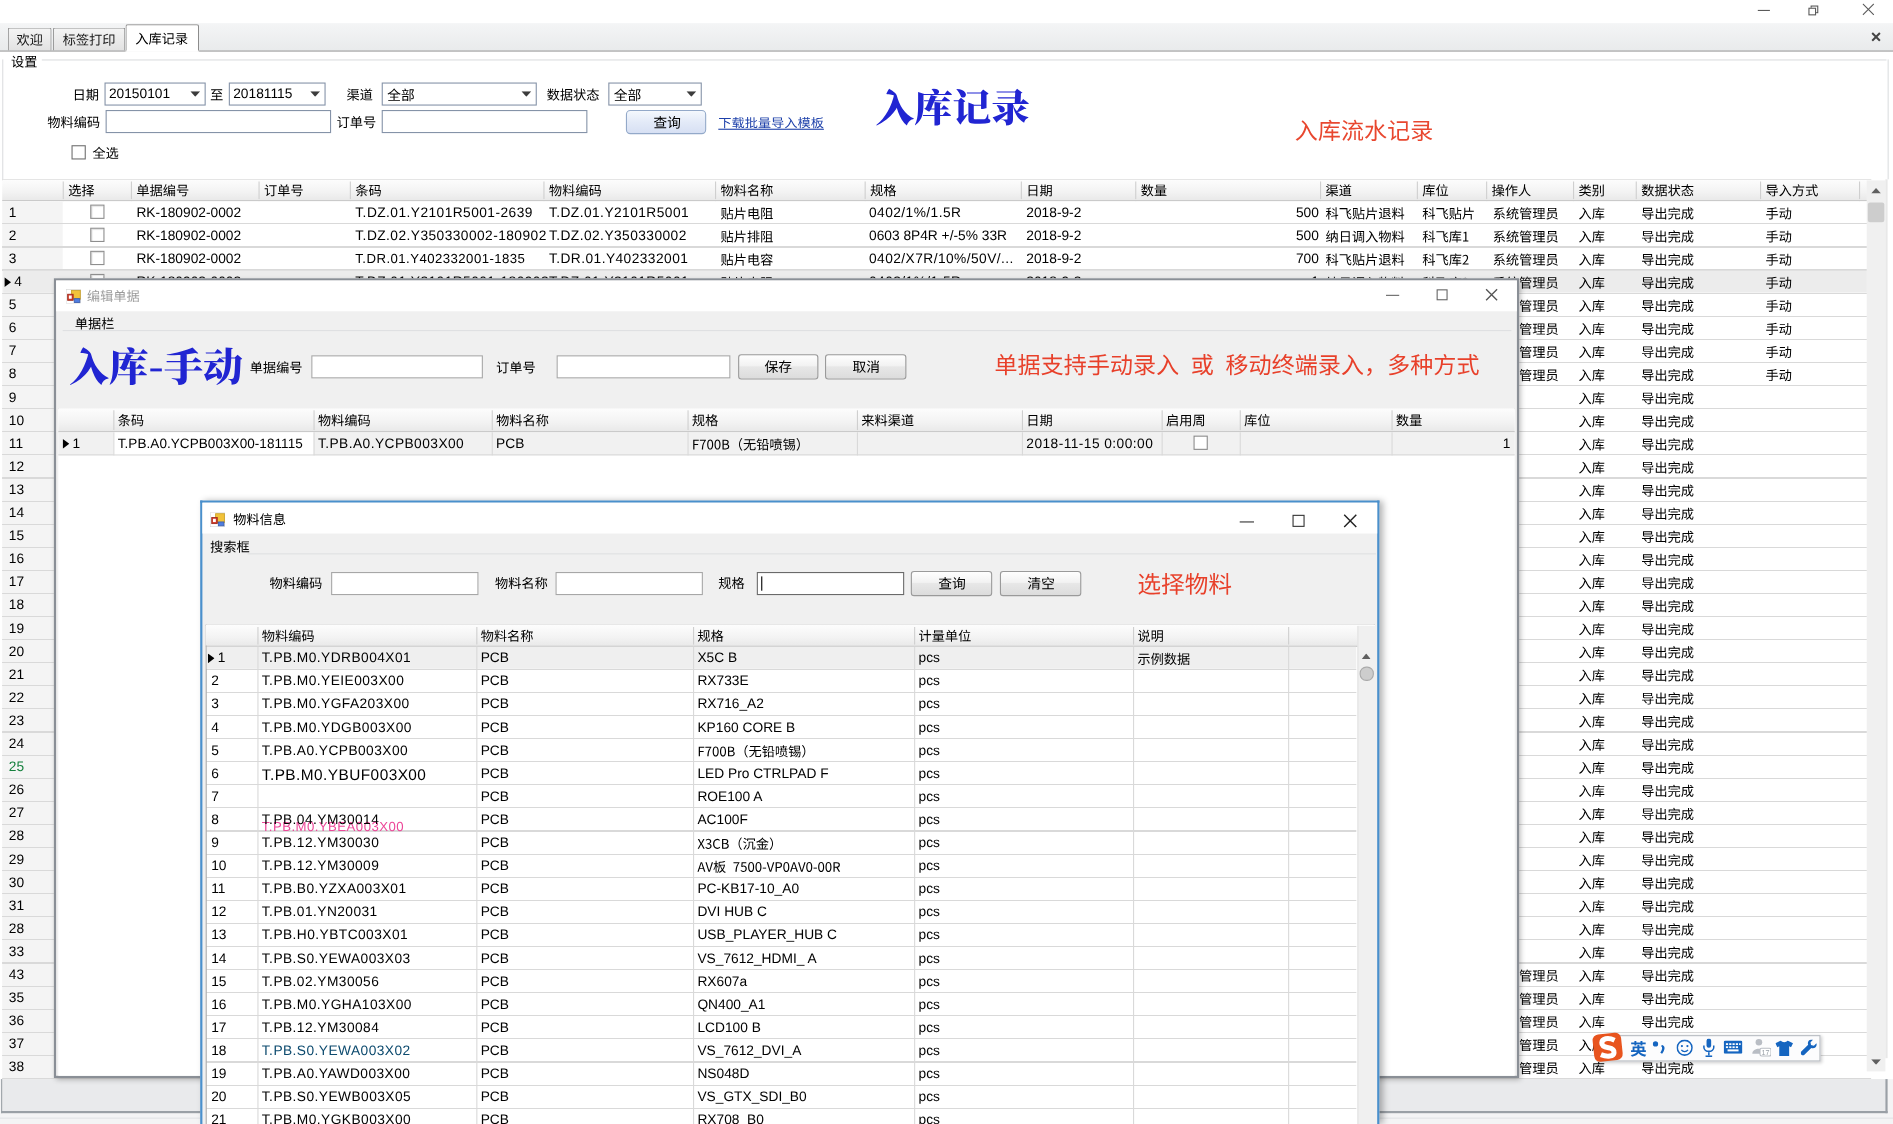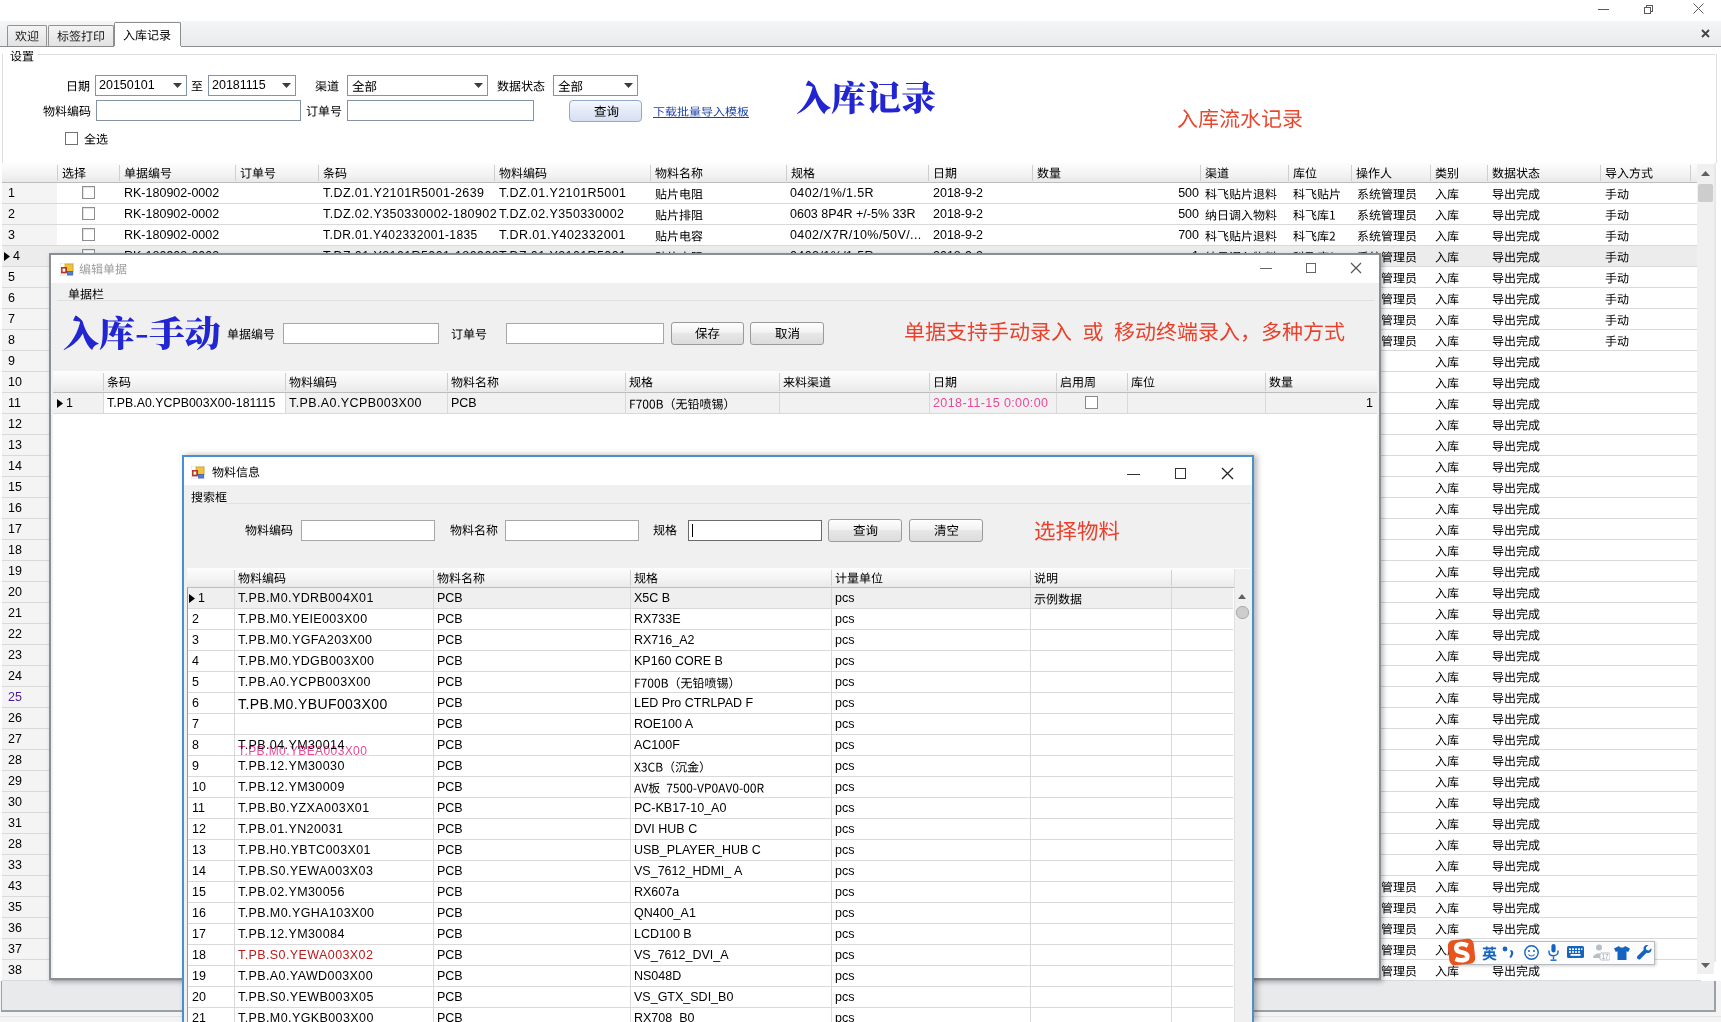--- a/index.html
+++ b/index.html
@@ -936,21 +936,21 @@
     <svg class="t" style="left:1492.0px;top:649.5px;width:48.00px;height:12.00px" viewBox="0 -880 4000 1000" preserveAspectRatio="none">
       <use href="#s30" fill="#000"></use>
     </svg>
     <div class="at" style="font-size:12.5px;color:#000;top:668.7px;left:8.0px">24</div>
     <svg class="t" style="left:1435.0px;top:670.5px;width:24.00px;height:12.00px" viewBox="0 -880 2000 1000" preserveAspectRatio="none">
       <use href="#s29" fill="#000"></use>
     </svg>
     <svg class="t" style="left:1492.0px;top:670.5px;width:48.00px;height:12.00px" viewBox="0 -880 4000 1000" preserveAspectRatio="none">
       <use href="#s30" fill="#000"></use>
     </svg>
-    <div class="at" style="font-size:12.5px;color:#4c1d95;top:689.7px;left:8.0px">25</div>
+    <div class="at" style="font-size:12.5px;color:#15803d;top:689.7px;left:8.0px">25</div>
     <svg class="t" style="left:1435.0px;top:691.5px;width:24.00px;height:12.00px" viewBox="0 -880 2000 1000" preserveAspectRatio="none">
       <use href="#s29" fill="#000"></use>
     </svg>
     <svg class="t" style="left:1492.0px;top:691.5px;width:48.00px;height:12.00px" viewBox="0 -880 4000 1000" preserveAspectRatio="none">
       <use href="#s30" fill="#000"></use>
     </svg>
     <div class="at" style="font-size:12.5px;color:#000;top:710.7px;left:8.0px">26</div>
     <svg class="t" style="left:1435.0px;top:712.5px;width:24.00px;height:12.00px" viewBox="0 -880 2000 1000" preserveAspectRatio="none">
       <use href="#s29" fill="#000"></use>
     </svg>
@@ -1178,21 +1178,21 @@
     <svg class="b" style="left:57px;top:399px;width:6px;height:9px;z-index:12" viewBox="0 0 6 9">
       <path d="M0 0 L6 4.5 L0 9 Z" fill="#000"></path>
     </svg>
     <div class="at" style="font-size:12.5px;color:#000;top:395.7px;left:66.0px;z-index:12">1</div>
     <div class="at" style="font-size:12.3px;color:#000;top:395.8px;letter-spacing:0.4px;left:107.0px;z-index:12;letter-spacing:0.05px">T.PB.A0.YCPB003X00-181115</div>
     <div class="at" style="font-size:12.5px;color:#000;top:395.7px;letter-spacing:0.4px;left:289.0px;z-index:12">T.PB.A0.YCPB003X00</div>
     <div class="at" style="font-size:12.5px;color:#000;top:395.7px;left:451.0px;z-index:12">PCB</div>
     <svg class="t" style="left:629.0px;top:397.5px;width:106.49px;height:12.00px;z-index:12" viewBox="0 -880 8874 1000" preserveAspectRatio="none">
       <use href="#s46" fill="#000"></use>
     </svg>
-    <div class="at" style="font-size:12.5px;color:#ec4899;top:395.7px;letter-spacing:0.4px;left:933.0px;z-index:12">2018-11-15 0:00:00</div>
+    <div class="at" style="font-size:12.5px;color:#000000;top:395.7px;letter-spacing:0.4px;left:933.0px;z-index:12">2018-11-15 0:00:00</div>
     <div class="b " style="left:1085px;top:396px;width:13px;height:13px;background:#fff;border:1px solid #898989;z-index:12"></div>
     <div class="at" style="font-size:12.5px;color:#000;top:395.7px;right:348.0px;z-index:12">1</div>
     <div class="b " style="left:182px;top:455px;width:1072px;height:567px;background:#f0f0f0;border:2px solid #4a90cc;border-bottom:none;box-shadow:3px 0 6px rgba(0,0,0,.3);z-index:20"></div>
     <div class="b " style="left:184px;top:457px;width:1068px;height:28px;background:#fff;z-index:21"></div>
     <svg class="b" style="left:191px;top:466px;width:14px;height:13px;z-index:22" viewBox="0 0 14 13">
 <rect x="0" y="0" width="13" height="13" fill="#fff" stroke="#bbb" stroke-width="0.5"></rect>
 <rect x="5" y="1" width="8" height="8" fill="#f2c23a" stroke="#caa32c" stroke-width="0.8"></rect>
 <rect x="1.5" y="4.5" width="5" height="5.5" fill="#cf3a28" stroke="#9f2b1d" stroke-width="0.8"></rect>
 <rect x="2.6" y="5.6" width="2.6" height="3" fill="#fff"></rect>
 <rect x="7.5" y="8.5" width="5" height="3.5" fill="#4f7de0" stroke="#3b5fae" stroke-width="0.8"></rect>
@@ -1355,21 +1355,21 @@
     <div class="at" style="font-size:12.5px;color:#000;top:905.7px;letter-spacing:0.4px;left:238.0px;z-index:22">T.PB.M0.YGHA103X00</div>
     <div class="at" style="font-size:12.5px;color:#000;top:905.7px;left:437.0px;z-index:22">PCB</div>
     <div class="at" style="font-size:12.5px;color:#000;top:905.7px;left:634.0px;z-index:22">QN400_A1</div>
     <div class="at" style="font-size:12.5px;color:#000;top:905.7px;left:835.0px;z-index:22">pcs</div>
     <div class="at" style="font-size:12.5px;color:#000;top:926.7px;left:192.0px;z-index:22">17</div>
     <div class="at" style="font-size:12.5px;color:#000;top:926.7px;letter-spacing:0.4px;left:238.0px;z-index:22">T.PB.12.YM30084</div>
     <div class="at" style="font-size:12.5px;color:#000;top:926.7px;left:437.0px;z-index:22">PCB</div>
     <div class="at" style="font-size:12.5px;color:#000;top:926.7px;left:634.0px;z-index:22">LCD100 B</div>
     <div class="at" style="font-size:12.5px;color:#000;top:926.7px;left:835.0px;z-index:22">pcs</div>
     <div class="at" style="font-size:12.5px;color:#000;top:947.7px;left:192.0px;z-index:22">18</div>
-    <div class="at" style="font-size:12.5px;color:#b91c1c;top:947.7px;letter-spacing:0.4px;left:238.0px;z-index:22">T.PB.S0.YEWA003X02</div>
+    <div class="at" style="font-size:12.5px;color:#0c4a6e;top:947.7px;letter-spacing:0.4px;left:238.0px;z-index:22">T.PB.S0.YEWA003X02</div>
     <div class="at" style="font-size:12.5px;color:#000;top:947.7px;left:437.0px;z-index:22">PCB</div>
     <div class="at" style="font-size:12.5px;color:#000;top:947.7px;left:634.0px;z-index:22">VS_7612_DVI_A</div>
     <div class="at" style="font-size:12.5px;color:#000;top:947.7px;left:835.0px;z-index:22">pcs</div>
     <div class="at" style="font-size:12.5px;color:#000;top:968.7px;left:192.0px;z-index:22">19</div>
     <div class="at" style="font-size:12.5px;color:#000;top:968.7px;letter-spacing:0.4px;left:238.0px;z-index:22">T.PB.A0.YAWD003X00</div>
     <div class="at" style="font-size:12.5px;color:#000;top:968.7px;left:437.0px;z-index:22">PCB</div>
     <div class="at" style="font-size:12.5px;color:#000;top:968.7px;left:634.0px;z-index:22">NS048D</div>
     <div class="at" style="font-size:12.5px;color:#000;top:968.7px;left:835.0px;z-index:22">pcs</div>
     <div class="at" style="font-size:12.5px;color:#000;top:989.7px;left:192.0px;z-index:22">20</div>
     <div class="at" style="font-size:12.5px;color:#000;top:989.7px;letter-spacing:0.4px;left:238.0px;z-index:22">T.PB.S0.YEWB003X05</div>

